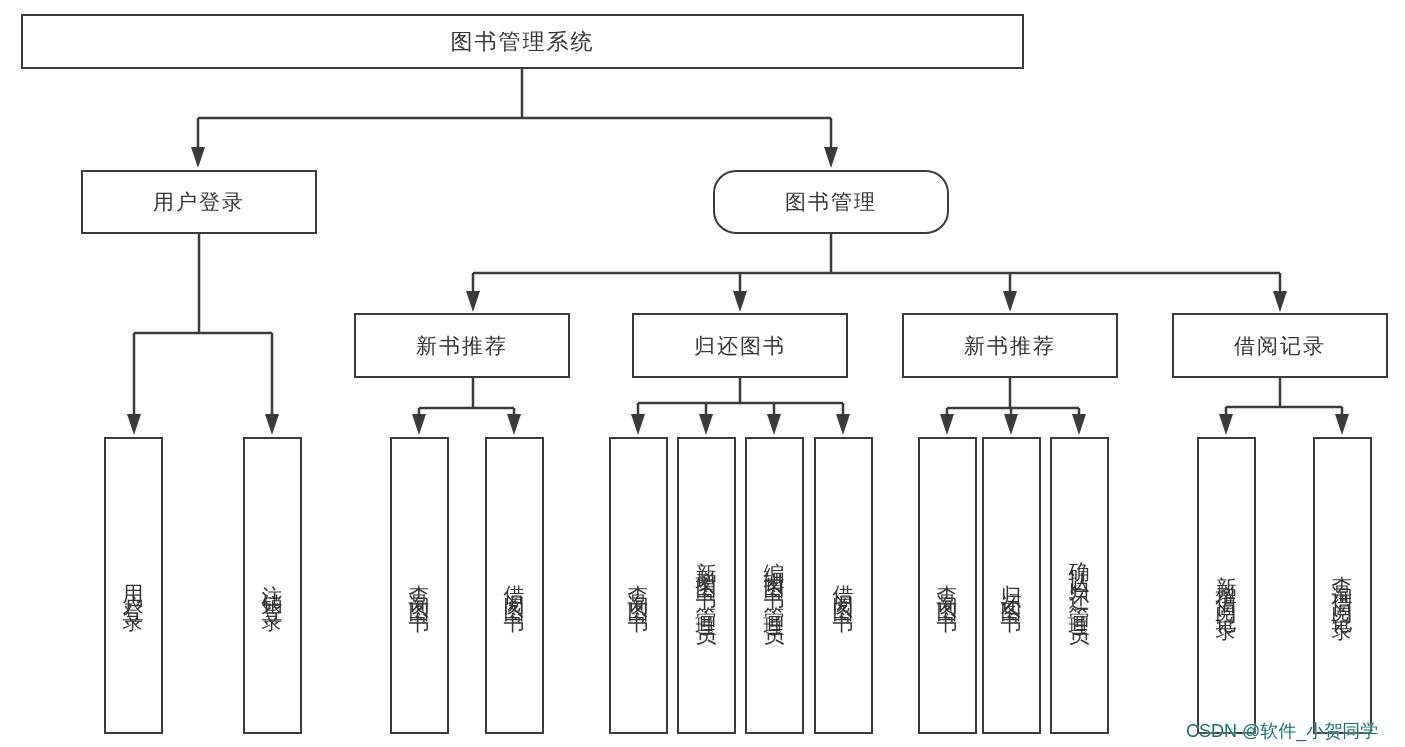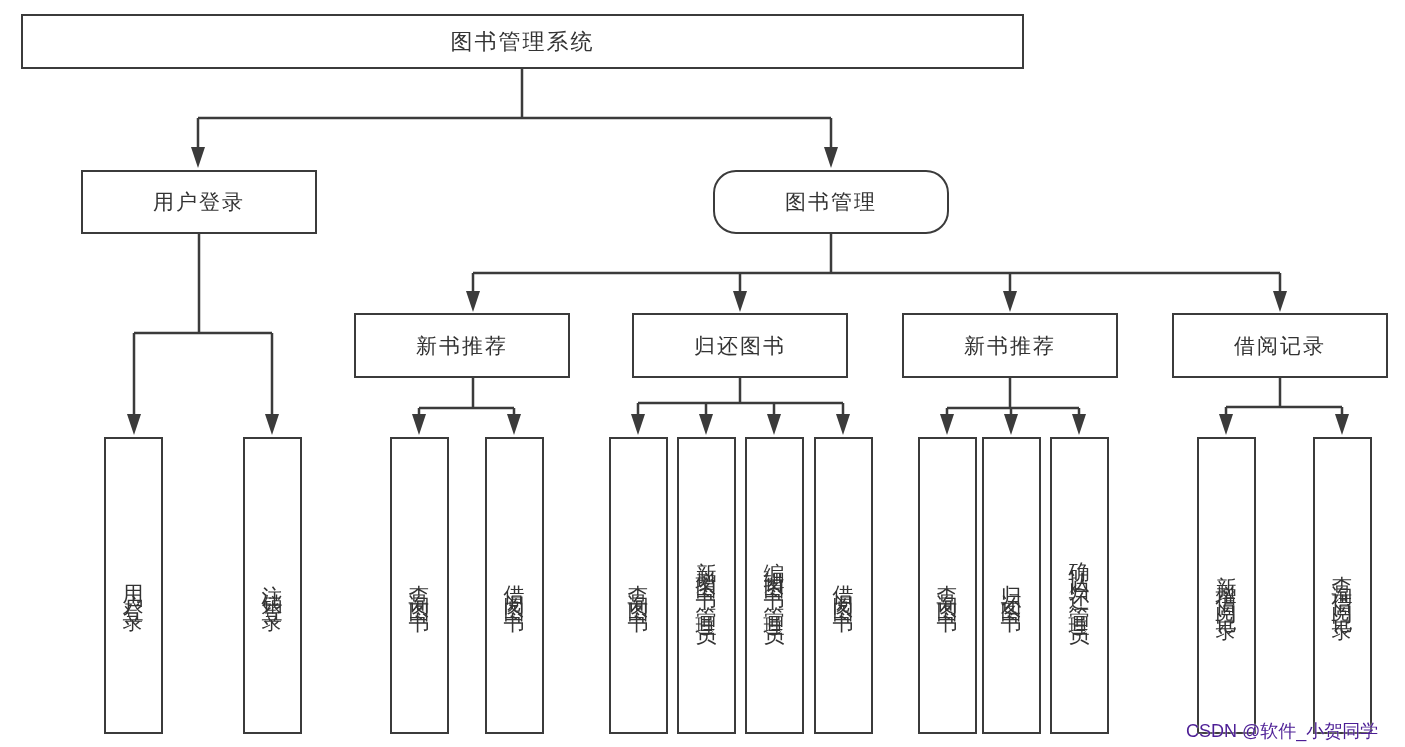--- a/index.html
+++ b/index.html
@@ -42,21 +42,21 @@
     line-height:1;
     color:#333333;
   }
   .l-ul1{left:104px;} .l-ul2{left:243px;}
   .l-rec1{left:390px;} .l-rec2{left:485px;}
   .l-bb1{left:609px;} .l-bb2{left:677px;} .l-bb3{left:745px;} .l-bb4{left:814px;}
   .l-cb1{left:918px;} .l-cb2{left:982px;} .l-cb3{left:1050px;}
   .l-br1{left:1197px;} .l-br2{left:1313px;}
   .watermark{
     position:absolute;left:1186px;top:719px;z-index:3;
-    font-size:18px;color:#4c1d95;white-space:nowrap;
+    font-size:18px;color:#0f766e;white-space:nowrap;
     text-shadow:0 0 2px #ffffff;
   }
 </style>
 </head>
 <body>
 
 <div id="canvas">
 
   <svg id="connectors" viewBox="0 0 1405 747" xmlns="http://www.w3.org/2000/svg">
     <g stroke="#3b3b3b" stroke-width="2.5" fill="none">

